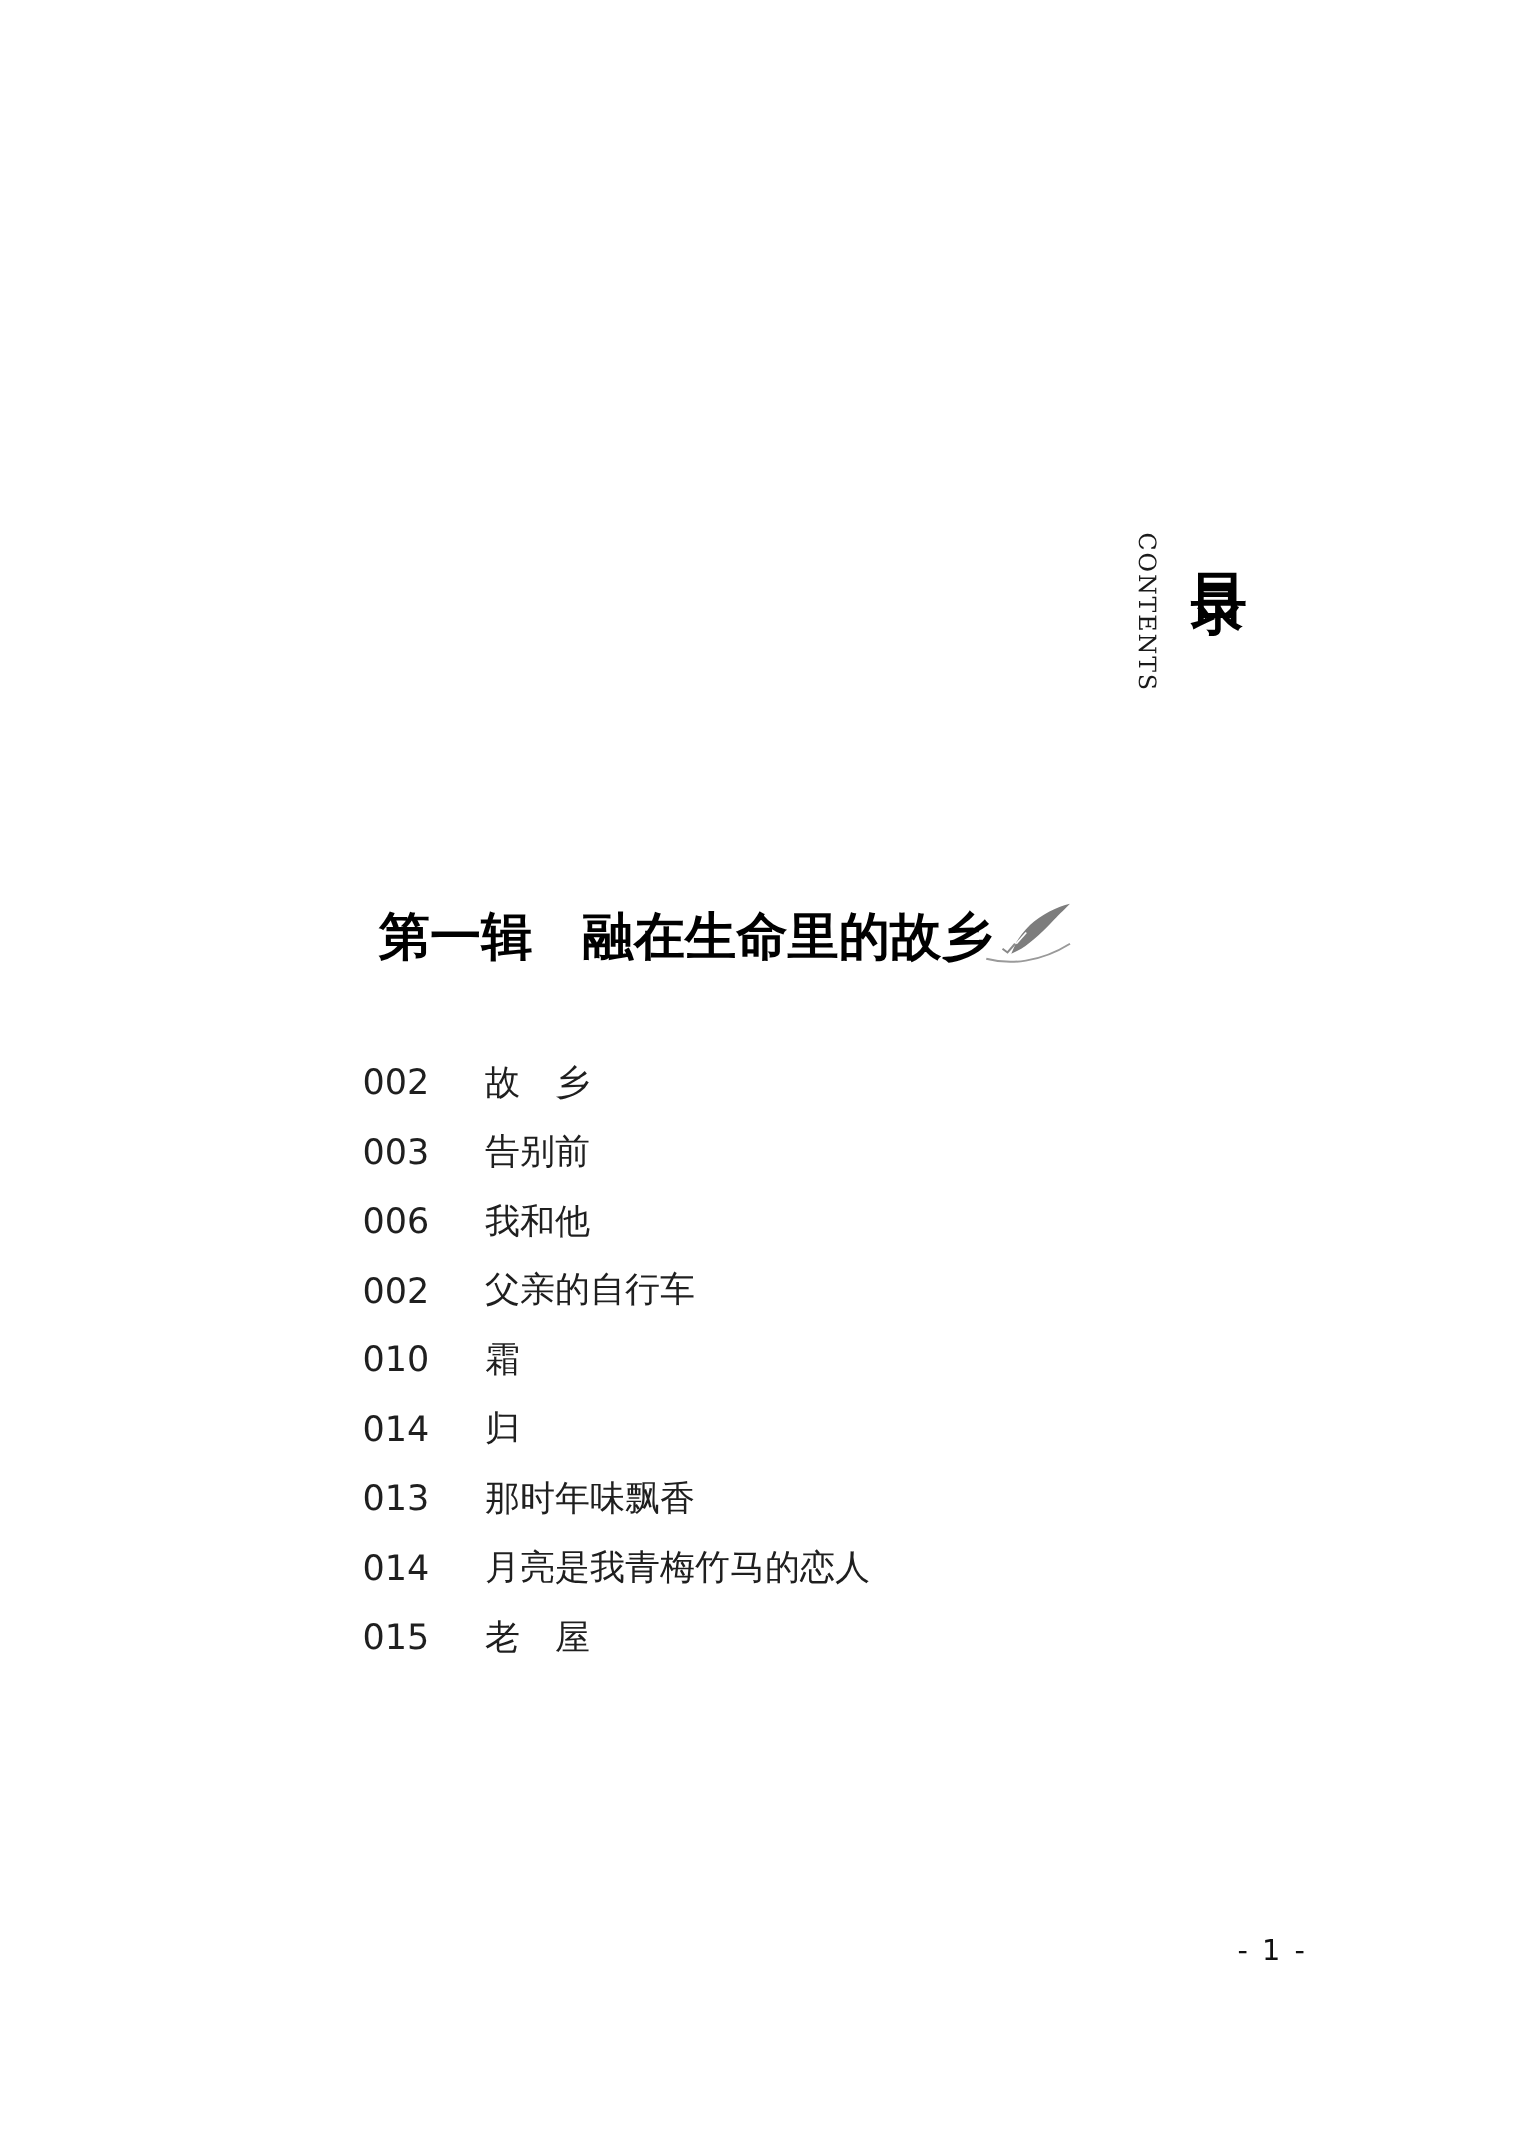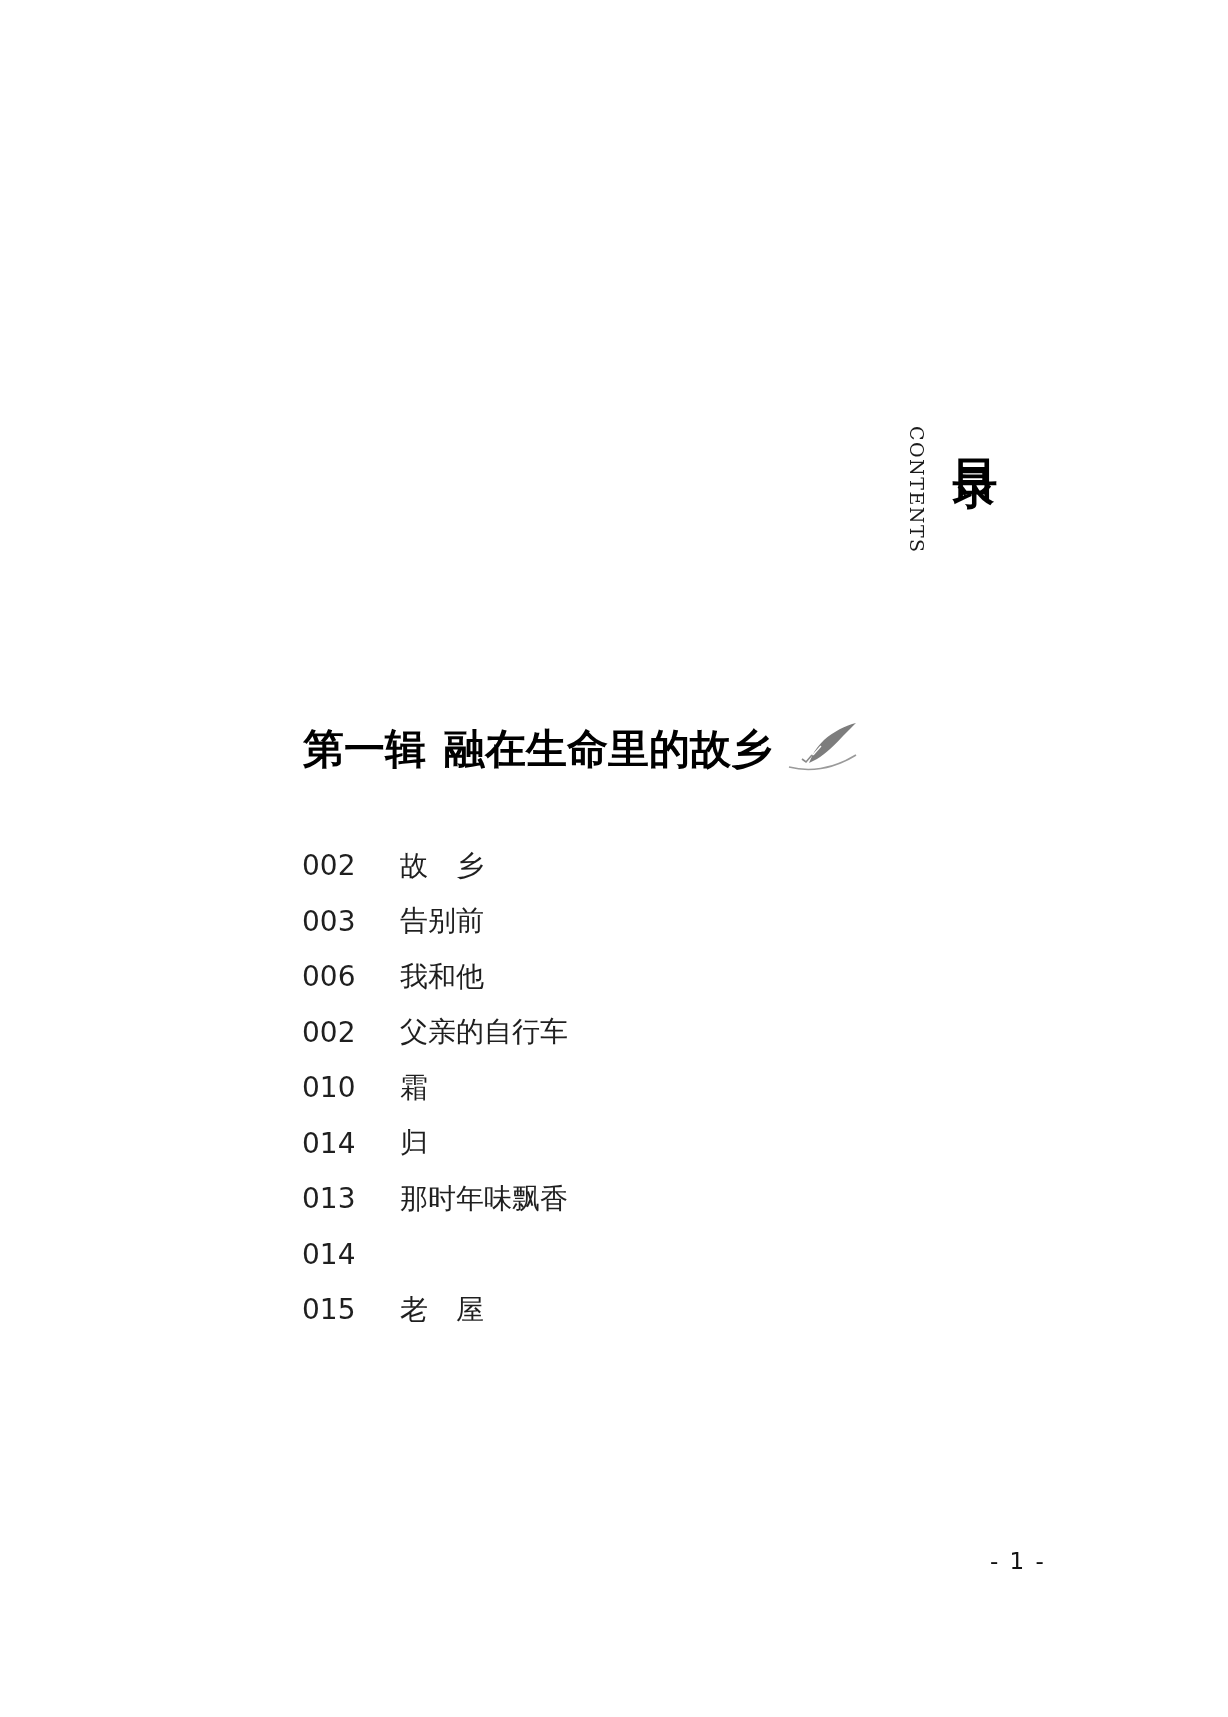--- a/index.html
+++ b/index.html
@@ -50,36 +50,36 @@
     position: absolute;
     left: 303px;
     top: 722px;
     font-family: "DejaVu Serif", "Liberation Serif", serif;
     font-weight: 700;
     font-size: 41px;
     color: #000000;
     white-space: nowrap;
   }
   .section-title {
-    margin-left: 18px;
+    margin-left: 40px;
   }
 
   
   .quill {
     position: absolute;
     left: 786px;
     top: 722px;
     width: 74px;
     height: 50px;
   }
 
   
   .toc-list {
     position: absolute;
-    left: 302px;
+    left: 290px;
     top: 838px;
     width: 700px;
   }
   .toc-row {
     display: flex;
     align-items: center;
     height: 55.5px;
     font-size: 28px;
     color: #1f1f1f;
     white-space: nowrap;
@@ -157,20 +157,21 @@
     <span class="toc-title">归</span>
   </div>
 
   <div class="toc-row">
     <span class="toc-page">013</span>
     <span class="toc-title">那时年味飘香</span>
   </div>
 
   <div class="toc-row">
     <span class="toc-page">014</span>
+    <span class="toc-title">月亮是我青梅竹马的恋人</span>
   </div>
 
   <div class="toc-row">
     <span class="toc-page">015</span>
     <span class="toc-title">老　屋</span>
   </div>
 
 </div>
 
   <div class="footer">- 1 -</div>

